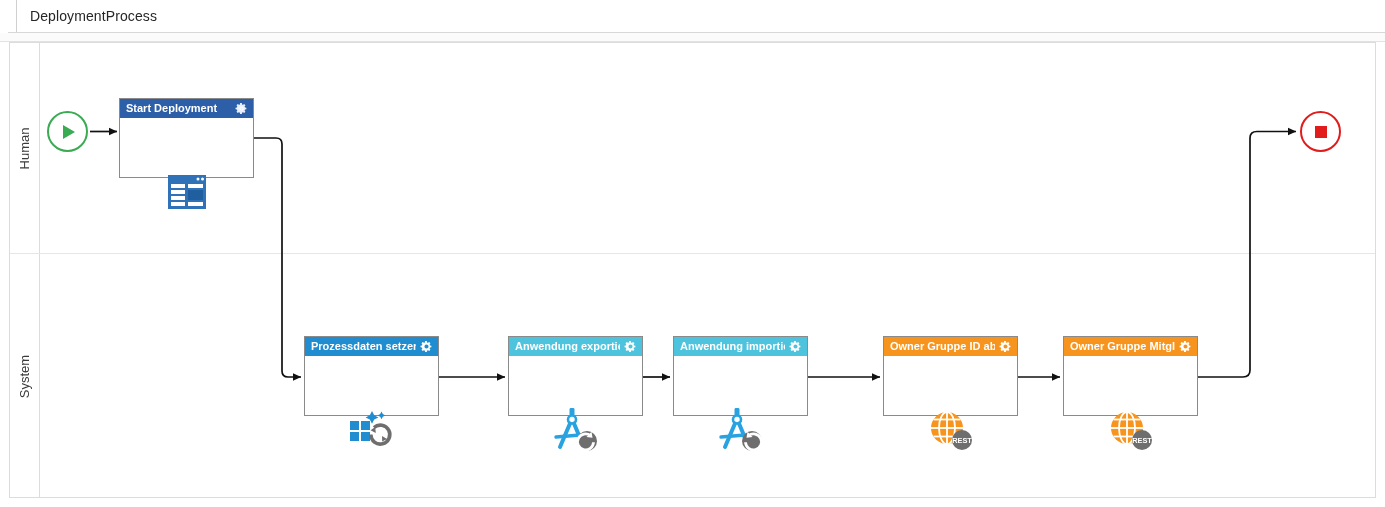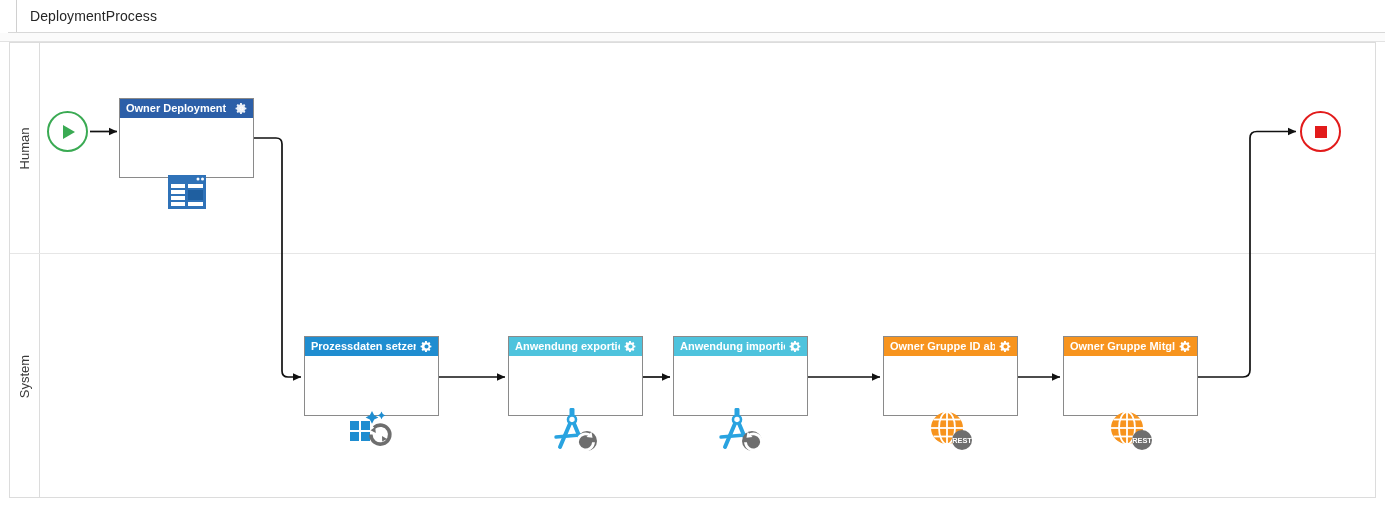--- a/index.html
+++ b/index.html
@@ -112,21 +112,21 @@
   <div class="event start">
     <div class="play-tri"></div>
   </div>
 
   <div class="event end">
     <div class="stop-sq"></div>
   </div>
 
   <div class="task t-start">
     <div class="hdr c-darkblue">
-      <div class="ttl">Owner Deployment</div>
+      <div class="ttl">Start Deployment</div>
       <svg class="cog" viewBox="0 0 24 24">
         <path fill="#ffffff" d="M12 8.2a3.8 3.8 0 1 0 0 7.6 3.8 3.8 0 0 0 0-7.6zm0 5.9a2.1 2.1 0 1 1 0-4.2 2.1 2.1 0 0 1 0 4.2z"></path>
         <path fill="#ffffff" d="M21 13.6v-3.2l-2.5-.4a6.9 6.9 0 0 0-.8-1.9l1.5-2-2.3-2.3-2 1.5a6.9 6.9 0 0 0-1.9-.8L12.6 2h-3.2l-.4 2.5c-.7.2-1.3.5-1.9.8l-2-1.5L2.8 6.1l1.5 2c-.3.6-.6 1.2-.8 1.9L1 10.4v3.2l2.5.4c.2.7.5 1.3.8 1.9l-1.5 2 2.3 2.3 2-1.5c.6.3 1.2.6 1.9.8l.4 2.5h3.2l.4-2.5c.7-.2 1.3-.5 1.9-.8l2 1.5 2.3-2.3-1.5-2c.3-.6.6-1.2.8-1.9l2.5-.4z" opacity=".9"></path>
       </svg>
     </div>
     <div class="body">
       <svg width="40" height="36" viewBox="0 0 40 36">
         <rect x="1" y="1" width="38" height="34" fill="#2f72b8"></rect>
         <circle cx="31" cy="5" r="1.5" fill="#ffffff"></circle>
           <circle cx="35.5" cy="5" r="1.5" fill="#ffffff"></circle>

